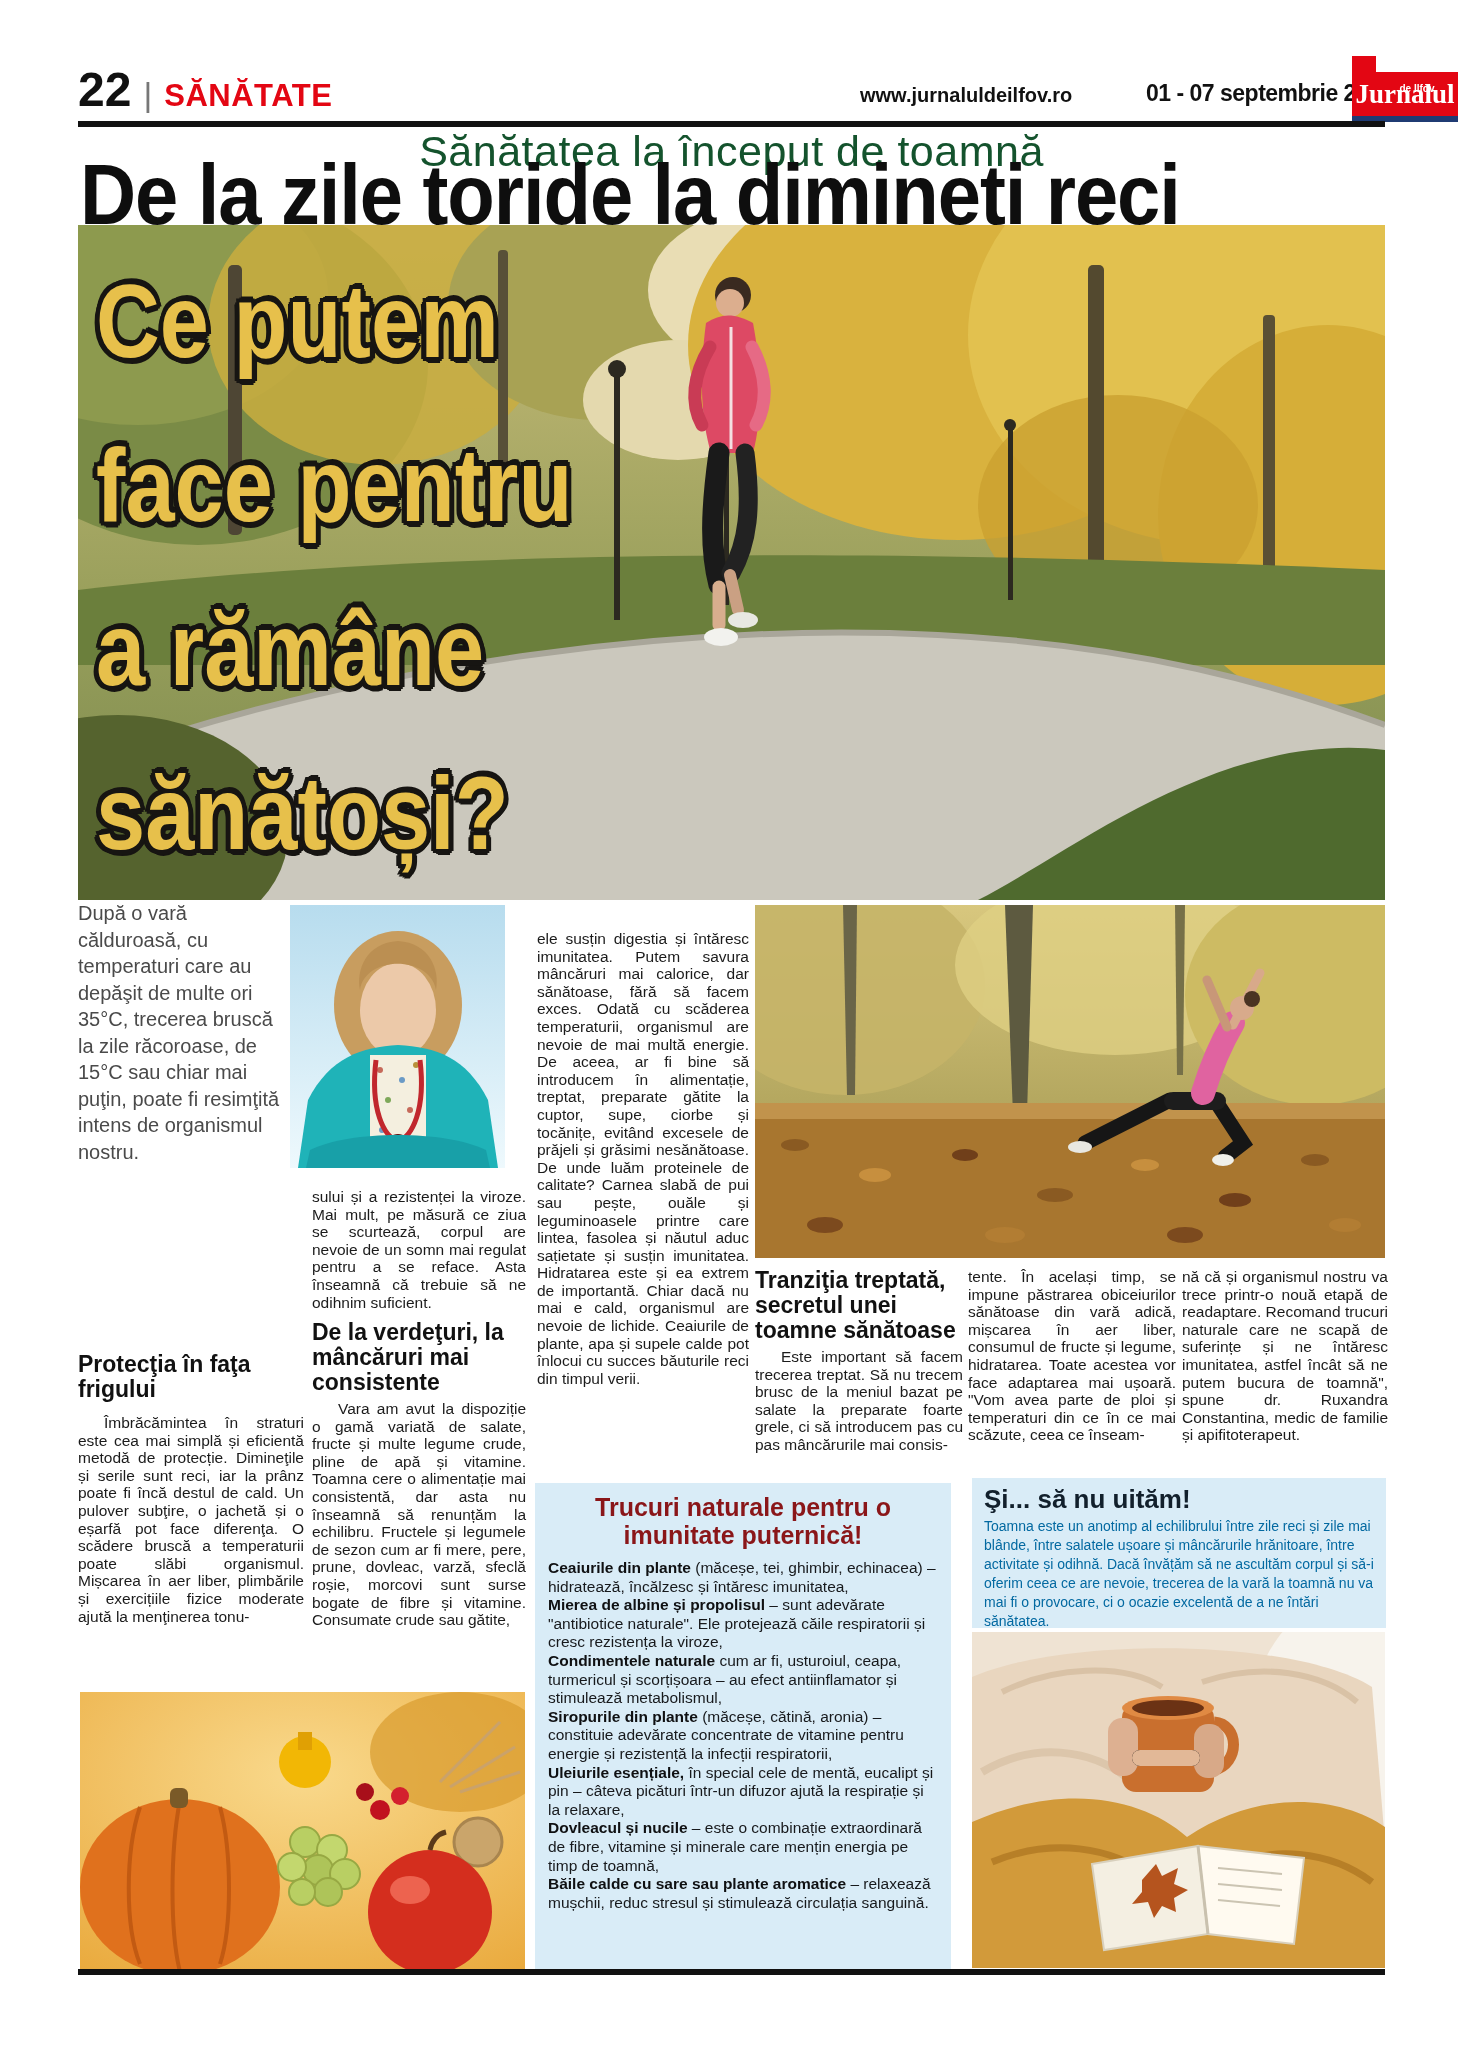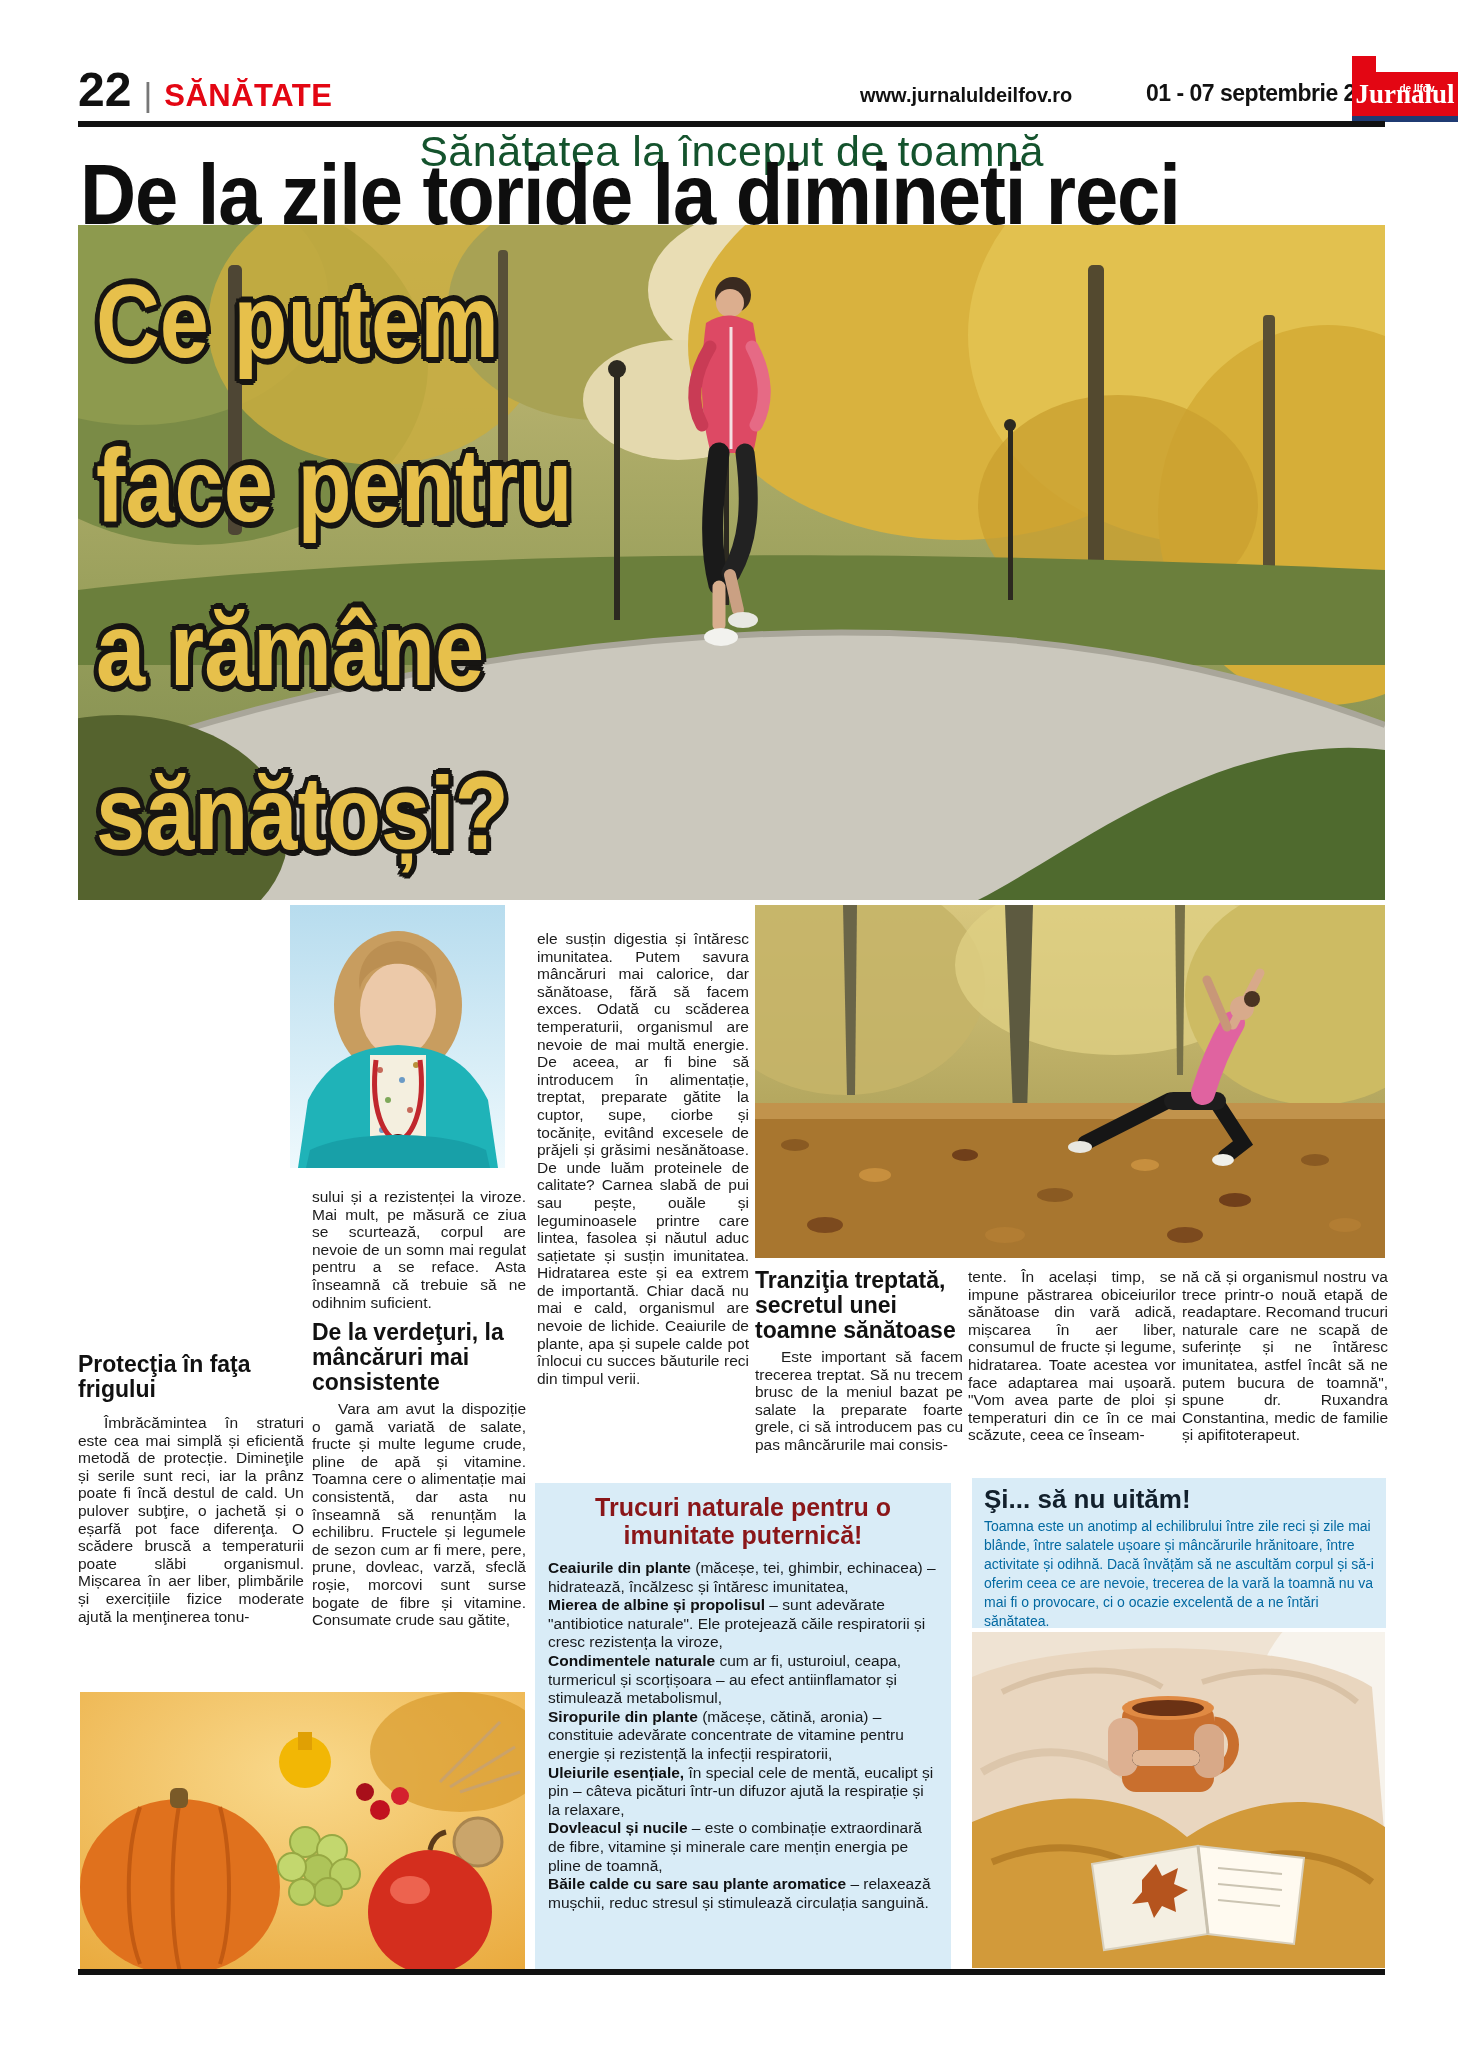--- a/index.html
+++ b/index.html
@@ -124,20 +124,21 @@
       </g>
     </svg>
     <div class="abs hero-lines" style="left:18px;top:14px;">
       <div class="hero-line">Ce putem</div>
       <div class="hero-line">face pentru</div>
       <div class="hero-line">a rămâne</div>
       <div class="hero-line">sănătoși?</div>
     </div>
   </div>
 
+  <div class="abs intro" style="left:78px;top:900px;">După o vară călduroasă, cu temperaturi care au depăşit de multe ori 35°C, trecerea bruscă la zile răcoroase, de 15°C sau chiar mai puţin, poate fi resimţită intens de organismul nostru.</div>
   <div class="abs col-h" style="left:78px;top:1352px;width:226px;">Protecţia în faţa frigului</div>
   <div class="abs col-p indent" style="left:78px;top:1414px;width:226px;">Îmbrăcămintea în straturi este cea mai simplă și eficientă metodă de protecție. Dimineţile și serile sunt reci, iar la prânz poate fi încă destul de cald. Un pulover subţire, o jachetă și o eșarfă pot face diferenţa. O scădere bruscă a temperaturii poate slăbi organismul. Mișcarea în aer liber, plimbările și exercițiile fizice moderate ajută la menţinerea tonu-</div>
 
   <div class="abs" style="left:290px;top:905px;width:215px;height:263px;overflow:hidden;">
     <svg width="215" height="263" viewBox="0 0 215 263">
       <defs>
         <linearGradient id="docbg" x1="0" y1="0" x2="0" y2="1">
           <stop offset="0" stop-color="#b7dcee"></stop>
             <stop offset="1" stop-color="#eef9fd"></stop>
         </linearGradient>
@@ -220,21 +221,21 @@
   <div class="abs col-p" style="left:1182px;top:1268px;width:206px;">nă că și organismul nostru va trece printr-o nouă etapă de readaptare. Recomand trucuri naturale care ne scapă de suferințe și ne întăresc imunitatea, astfel încât să ne putem bucura de toamnă", spune dr. Ruxandra Constantina, medic de familie și apifitoterapeut.</div>
 
   <div class="abs bluebox" style="left:535px;top:1483px;width:416px;height:486px;overflow:hidden;">
     <div class="trucuri-title">Trucuri naturale pentru o imunitate puternică!</div>
     <div class="trucuri-items" id="trucuri-items">
         <div><b>Ceaiurile din plante</b><span> (măceșe, tei, ghimbir, echinacea) – hidratează, încălzesc și întăresc imunitatea,</span></div>
         <div><b>Mierea de albine și propolisul</b><span> – sunt adevărate "antibiotice naturale". Ele protejează căile respiratorii și cresc rezistența la viroze,</span></div>
         <div><b>Condimentele naturale</b><span> cum ar fi, usturoiul, ceapa, turmericul și scorțișoara – au efect antiinflamator și stimulează metabolismul,</span></div>
         <div><b>Siropurile din plante</b><span> (măceșe, cătină, aronia) – constituie adevărate concentrate de vitamine pentru energie și rezistență la infecții respiratorii,</span></div>
         <div><b>Uleiurile esențiale,</b><span> în special cele de mentă, eucalipt și pin – câteva picături într-un difuzor ajută la respirație și la relaxare,</span></div>
-        <div><b>Dovleacul și nucile</b><span> – este o combinație extraordinară de fibre, vitamine și minerale care mențin energia pe pline de toamnă,</span></div>
+        <div><b>Dovleacul și nucile</b><span> – este o combinație extraordinară de fibre, vitamine și minerale care mențin energia pe timp de toamnă,</span></div>
         <div><b>Băile calde cu sare sau plante aromatice</b><span> – relaxează mușchii, reduc stresul și stimulează circulația sanguină.</span></div>
       </div>
   </div>
 
   <div class="abs bluebox" style="left:972px;top:1478px;width:414px;height:150px;overflow:hidden;">
     <div class="uitam-title">Şi... să nu uităm!</div>
     <div class="uitam-text">Toamna este un anotimp al echilibrului între zile reci și zile mai blânde, între salatele ușoare și mâncărurile hrănitoare, între activitate și odihnă. Dacă învățăm să ne ascultăm corpul și să-i oferim ceea ce are nevoie, trecerea de la vară la toamnă nu va mai fi o provocare, ci o ocazie excelentă de a ne întări sănătatea.</div>
   </div>
 
   <div class="abs" style="left:972px;top:1632px;width:413px;height:336px;overflow:hidden;">

